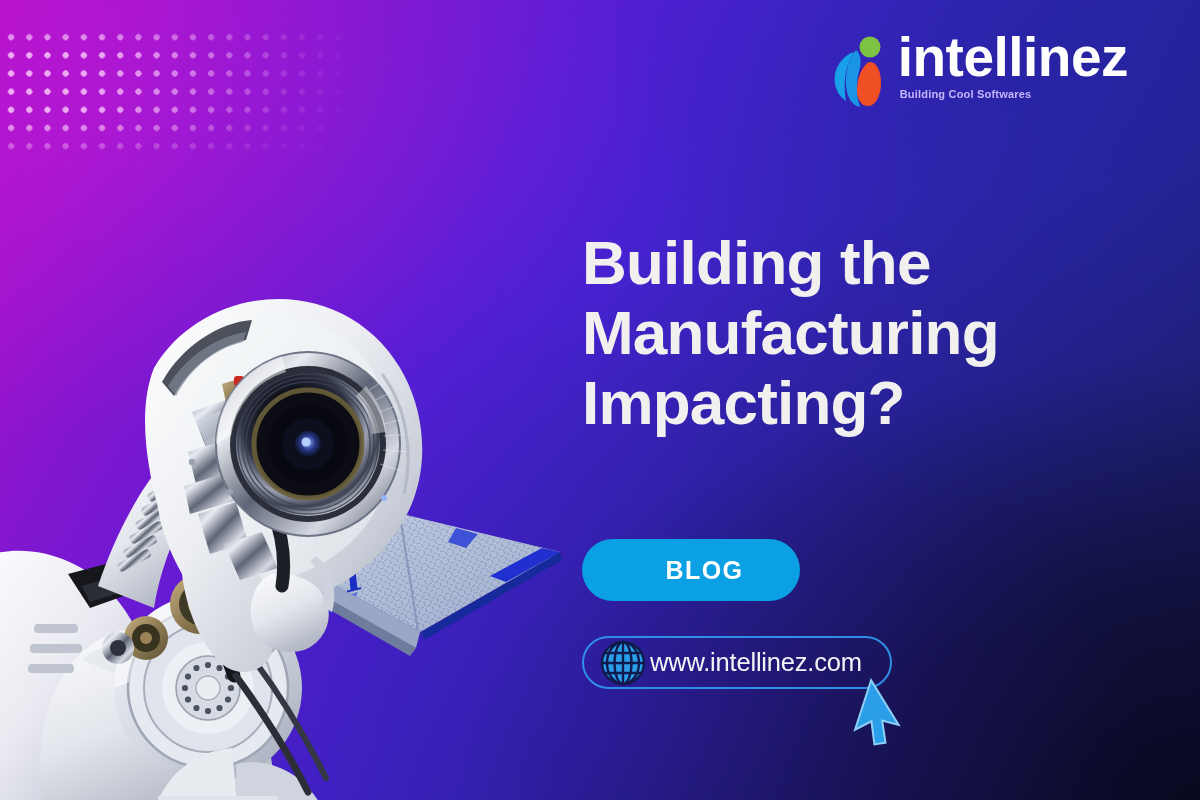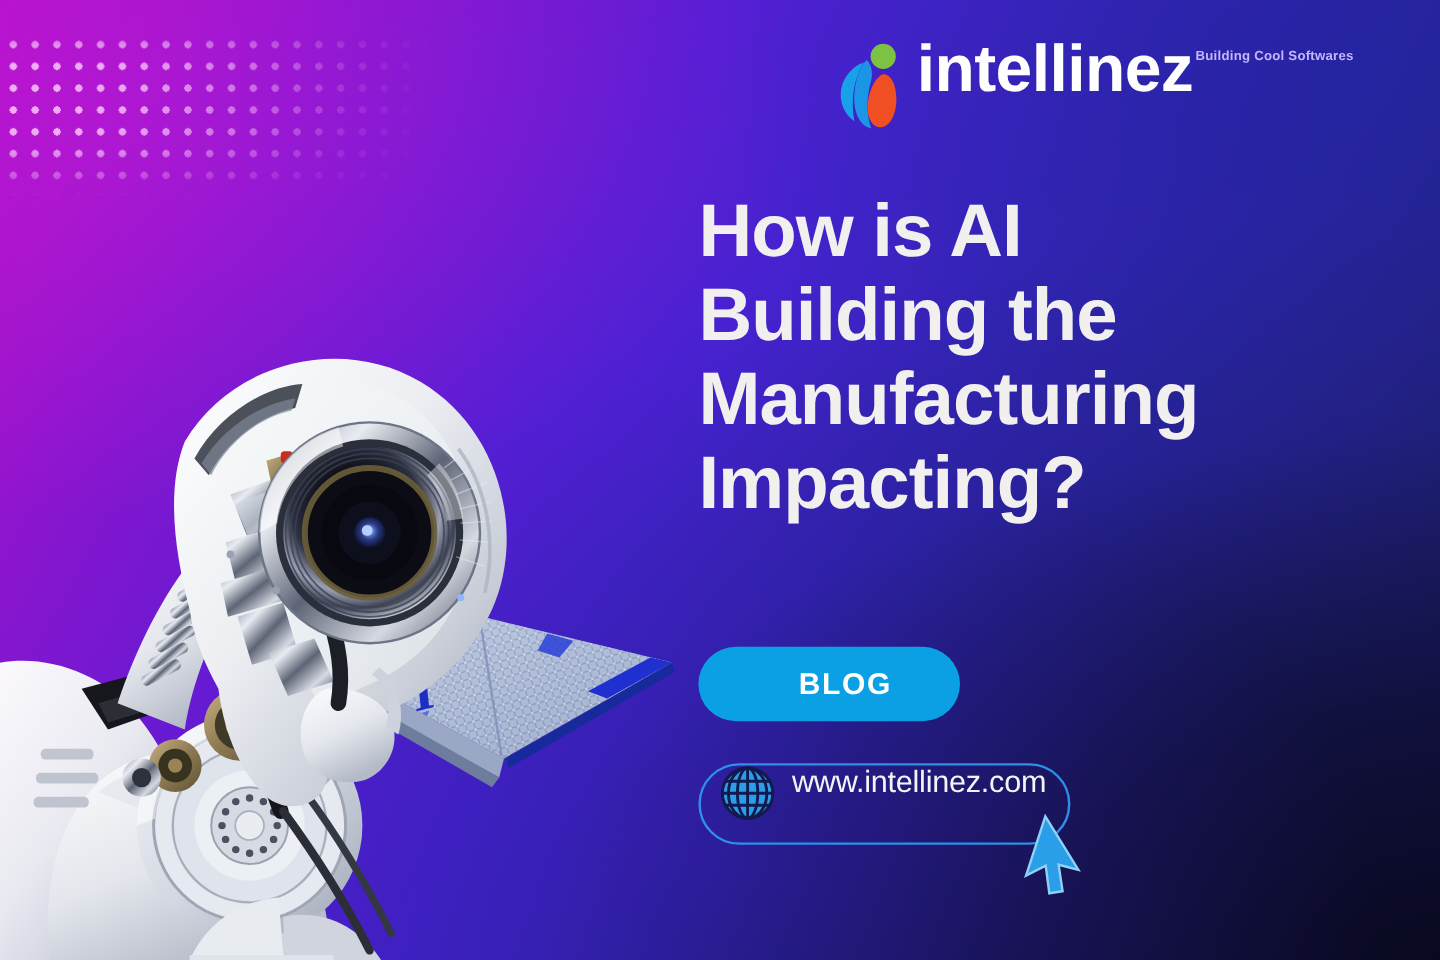--- a/index.html
+++ b/index.html
@@ -54,21 +54,21 @@
     mask-composite:intersect;
     opacity:.95;
   }
 
   
   .logo{
     position:absolute; right:72px; top:34px;
     display:flex; align-items:flex-start; gap:14px;
   }
   .logo-mark{ width:52px; height:74px; position:relative; flex:none; margin-top:2px; }
-  .logo-text{ display:flex; flex-direction:row; align-items:flex-start; }
+  .logo-text{ display:flex; flex-direction:column; align-items:flex-start; }
   .logo-word{
     font-size:55px; line-height:.86;
     font-weight:700; color:#fefefe;
     letter-spacing:-0.5px;
   }
   .logo-tag{
     font-size:11px; font-weight:700; color:#c4b5fd;
     letter-spacing:.2px; margin-top:7px; margin-left:2px;
   }
 
@@ -88,23 +88,23 @@
     display:flex; align-items:center; justify-content:center;
     border:none; cursor:pointer;
   }
   .blog-btn span{
     color:#ffffff; font-size:25px; font-weight:700; letter-spacing:1.4px;margin-left:27px;
   }
 
   
   .url-badge{
     position:absolute; left:582px; top:636px;
-    width:310px; height:68px;
+    width:310px; height:53px;
     border:2.5px solid #2f8fe6; border-radius:36px;
-    display:flex; align-items:flex-start; gap:14px;
+    display:flex; align-items:center; gap:4px;
     padding:0 18px 0 16px;
     cursor:pointer;
   }
   .globe{ width:46px; height:46px; flex:none; }
   .url-text{
     color:#f3f4f6; font-size:25.5px; font-weight:400; letter-spacing:-0.2px;
     white-space:nowrap;
   }
   .cursor-arrow{
     position:absolute; left:847px; top:678px;
@@ -395,21 +395,21 @@
         <circle cx="38" cy="11" r="10.5" fill="#7DC242"></circle>
       </svg>
     </div>
     <div class="logo-text">
       <div class="logo-word">intellinez</div>
       <div class="logo-tag">Building Cool Softwares</div>
     </div>
   </div>
 
   <h1 class="headline">
-    <span>How is AI</span><br>
+    <br>
     <span>Building the</span><br>
     <span>Manufacturing</span><br>
     <span>Impacting?</span>
   </h1>
 
   <button class="blog-btn">
     <span>BLOG</span>
   </button>
 
   <div class="url-badge">

